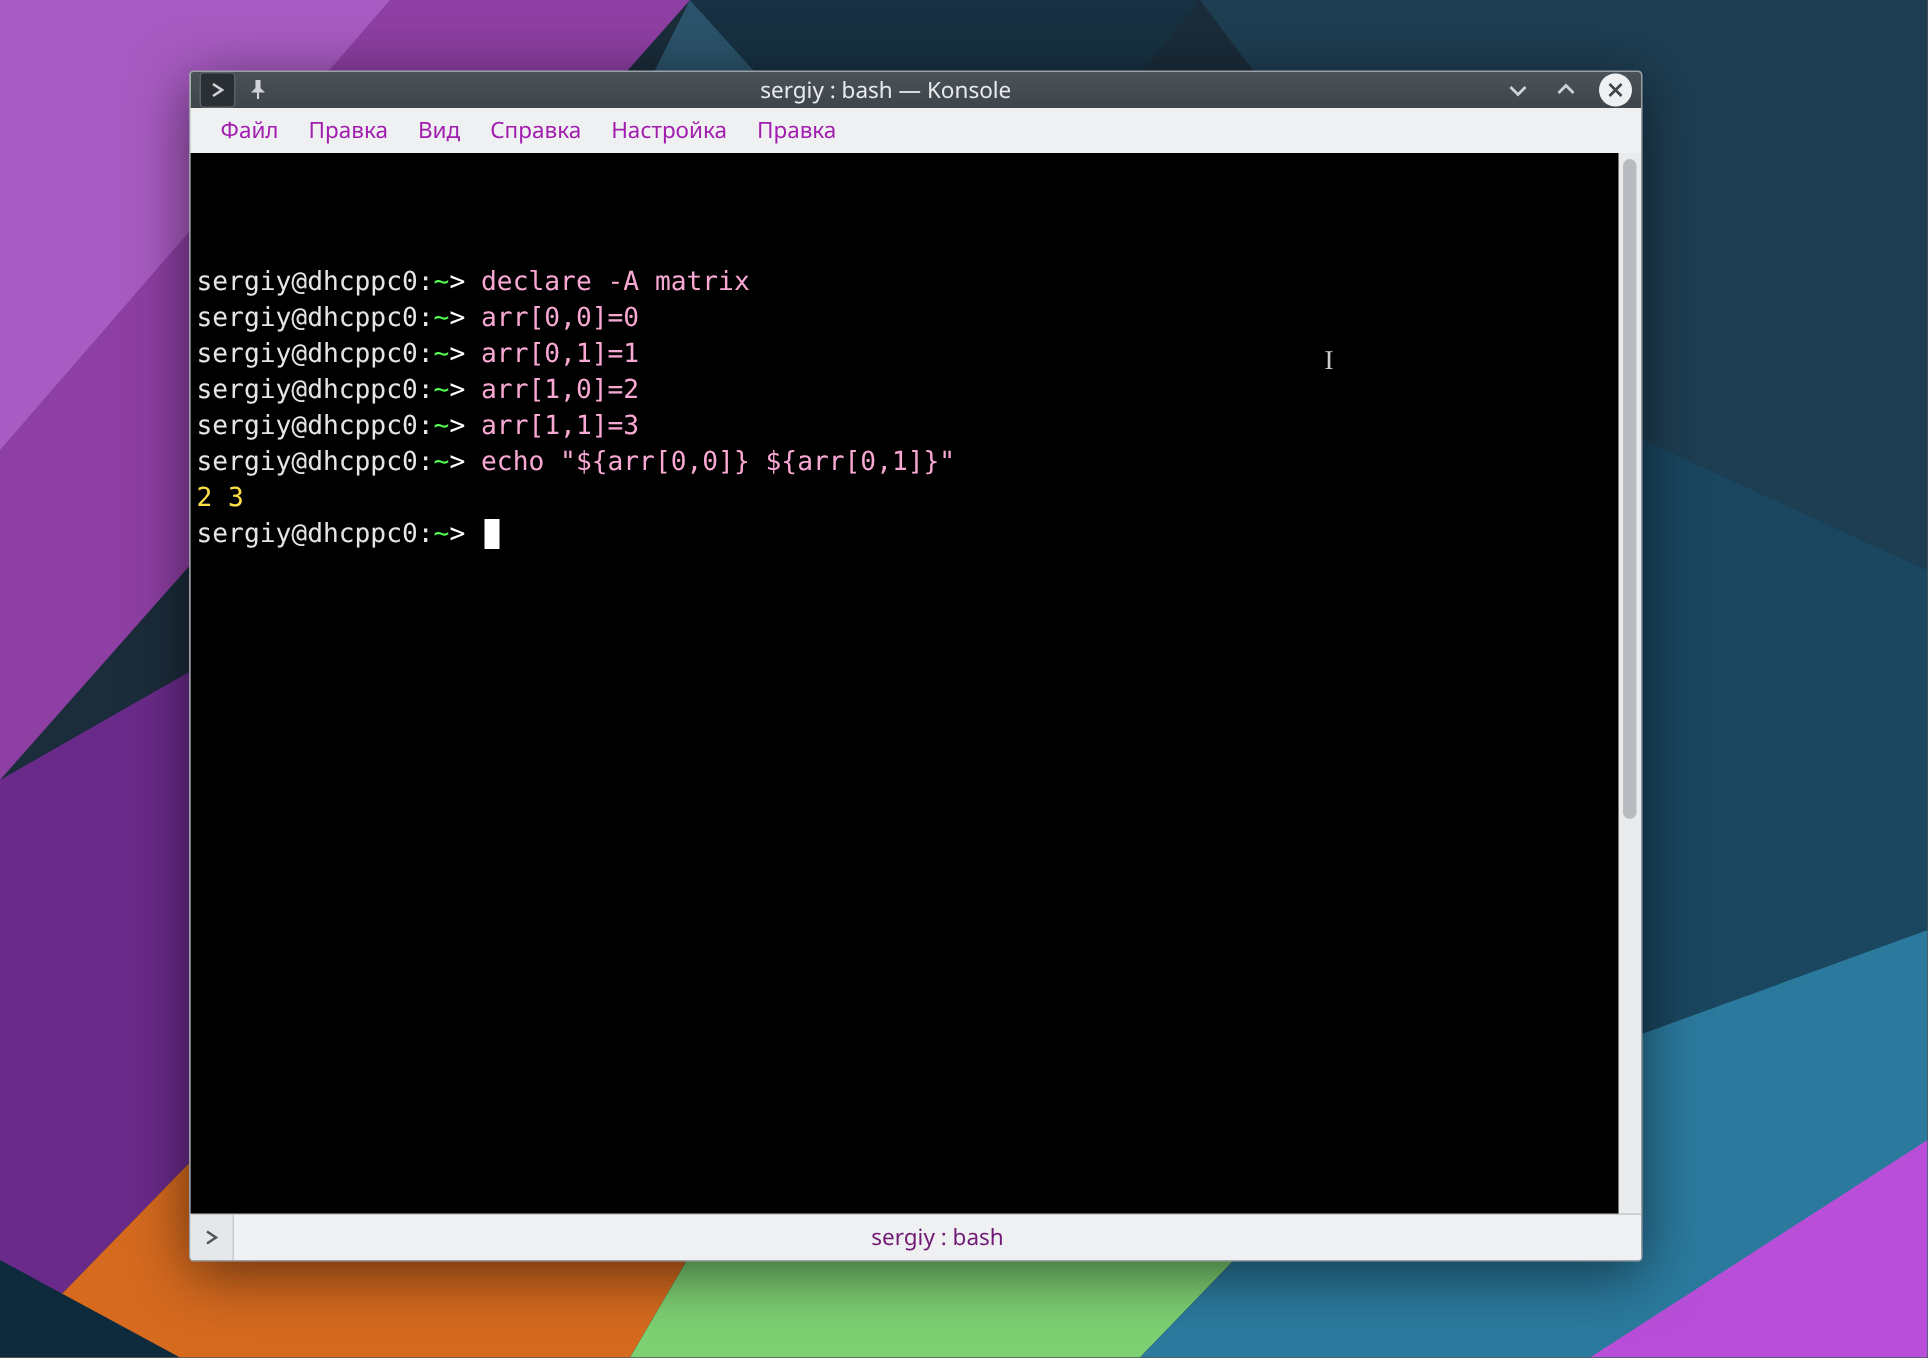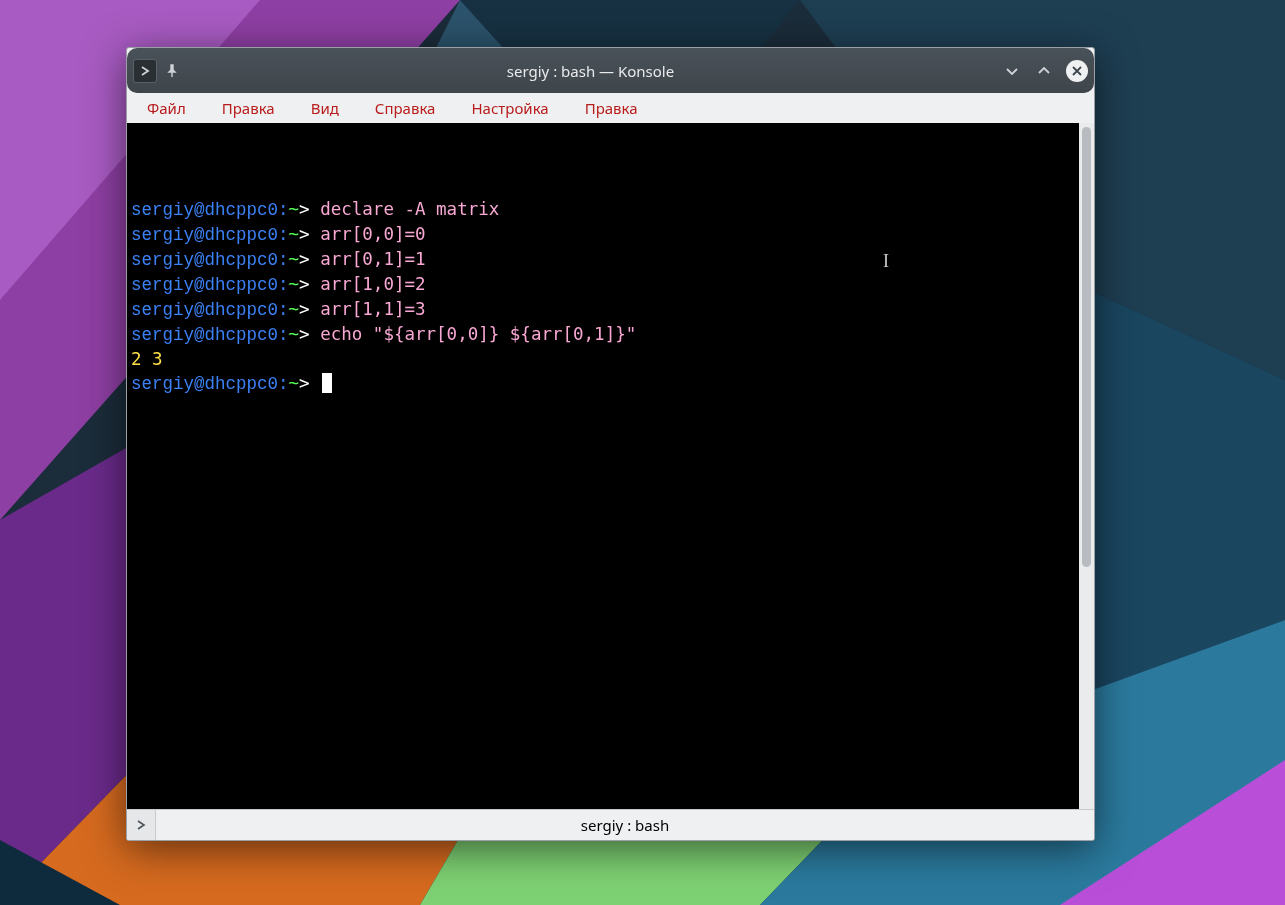--- a/index.html
+++ b/index.html
@@ -32,28 +32,27 @@
     background: #eff0f1;
     border: 1px solid #9aa0a5;
     border-radius: 3px;
     box-shadow: 0 8px 40px rgba(0,0,0,0.55);
     display: flex;
     flex-direction: column;
     overflow: hidden;
     z-index: 1;
   }
   .titlebar {
-    height: 45px;
+    height: 24px;
     background: linear-gradient(to bottom, #4a5259, #3e454b);
     color: #e8eaec;
     display: flex;
     align-items: center;
     padding: 0 6px;
     font-size: 15px;
-    border-radius: 10px;
   }
   .titlebar .left-group {
     display: flex;
     align-items: center;
     gap: 8px;
   }
   .titlebar .app-icon {
     width: 22px;
     height: 22px;
     background: #2a2f34;
@@ -91,22 +90,22 @@
     justify-content: center;
   }
   .titlebar .close svg { width: 10px; height: 10px; }
   .menubar {
     height: 30px;
     background: #eff0f1;
     display: flex;
     align-items: center;
     padding: 0 10px;
     font-size: 15px;
-    color: #b91c1c;
-    gap: 16px;
+    color: #a21caf;
+    gap: 0;
   }
   .menubar .menu-item {
     padding: 4px 10px;
     cursor: pointer;
   }
   .terminal-wrap {
     flex: 1;
     display: flex;
     background: #000;
     min-height: 0;
@@ -117,21 +116,21 @@
     color: #fff;
     font-family: "DejaVu Sans Mono", "Liberation Mono", monospace;
     font-size: 17.5px;
     line-height: 24px;
     padding: 2px 4px;
     white-space: pre;
     overflow: hidden;
     position: relative;
   }
   .terminal .line { display: block; }
-  .prompt-user { color: #3b82f6; font-family: Liberation Mono, monospace; }
+  .prompt-user { color: #e5e5e5; }
   .prompt-path { color: #55ff55; }
   .prompt-arrow { color: #ffffff; }
   .cmd { color: #f9a8d4; }
   .output { color: #fde047; }
   .cursor-block {
     display: inline-block;
     width: 10px;
     height: 20px;
     background: #ffffff;
     vertical-align: text-bottom;
@@ -175,21 +174,21 @@
     justify-content: center;
     border-right: 1px solid #c7cbce;
     background: #e5e7e9;
   }
   .tabbar .new-tab svg { width: 10px; height: 10px; }
   .tabbar .tab {
     flex: 1;
     display: flex;
     align-items: center;
     justify-content: center;
-    color: #000000;
+    color: #701a75;
   }
 </style>
 </head>
 <body>
 
 <div class="wallpaper">
   <svg viewBox="0 0 1285 905" preserveAspectRatio="none">
     <polygon points="0,0 460,0 0,520" fill="#8e3fa3"></polygon>
     <polygon points="0,0 260,0 0,300" fill="#a85bc2"></polygon>
     <polygon points="460,0 800,0 640,200" fill="#173142"></polygon>

